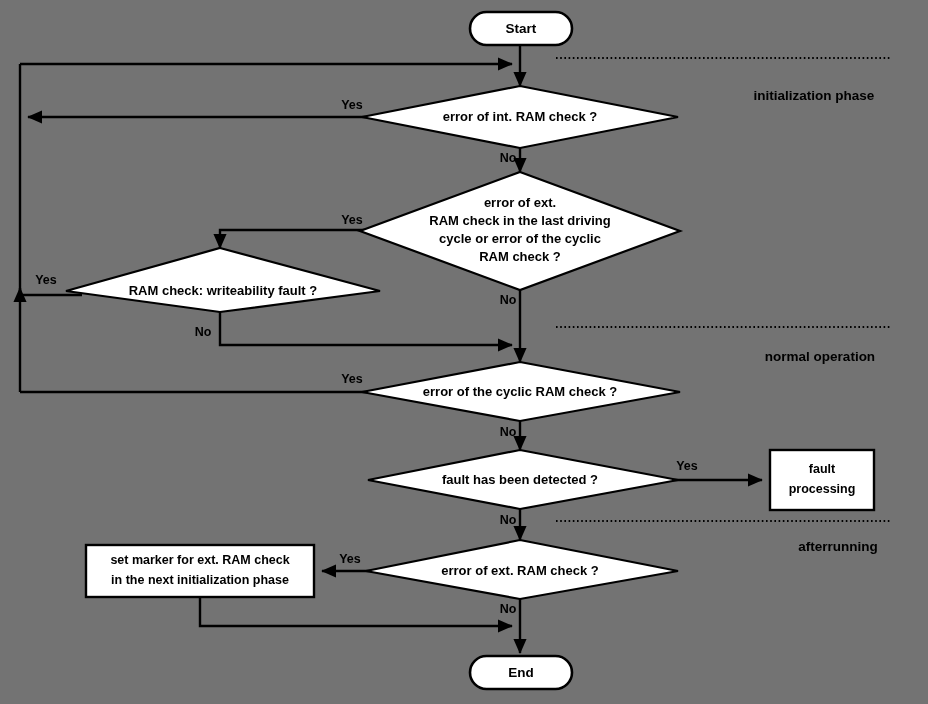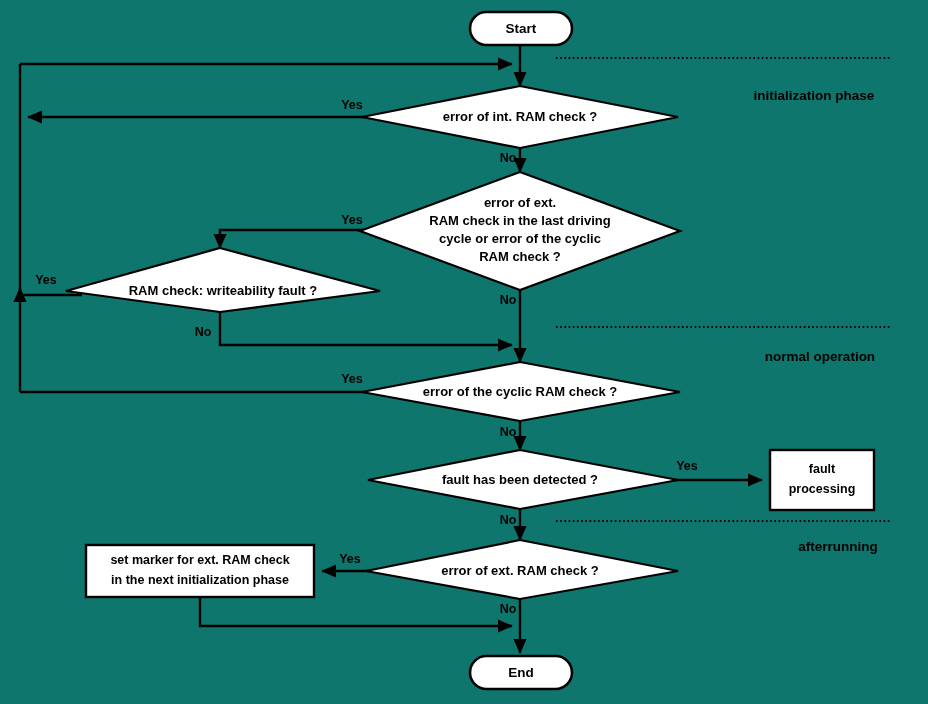--- a/index.html
+++ b/index.html
@@ -4,21 +4,21 @@
 <style>
   html, body {
     margin: 0;
     padding: 0;
     background: #ffffff;
   }
   #canvas {
     position: relative;
     width: 928px;
     height: 704px;
-    background: #0f766e;
+    background: #737373;
     font-family: "Liberation Sans", sans-serif;
     overflow: hidden;
   }
   svg.flow {
     position: absolute;
     left: 0;
     top: 0;
     width: 928px;
     height: 704px;
   }

